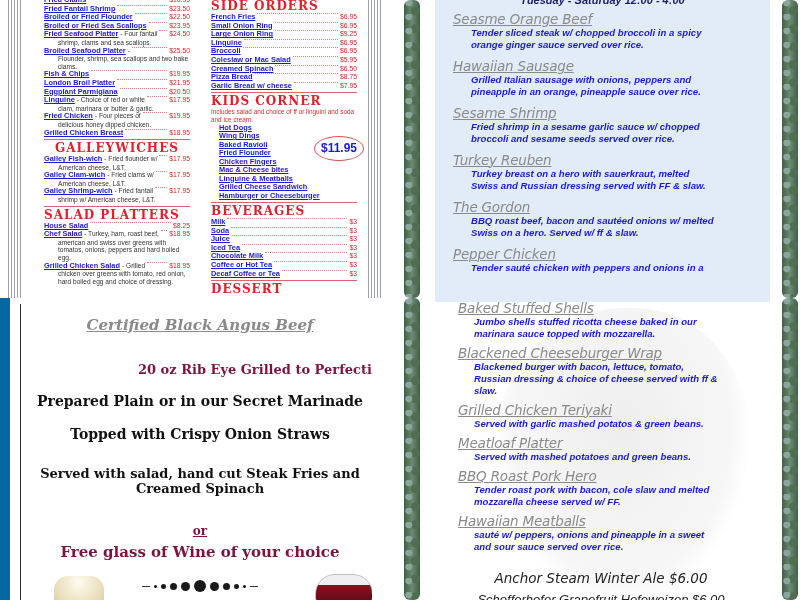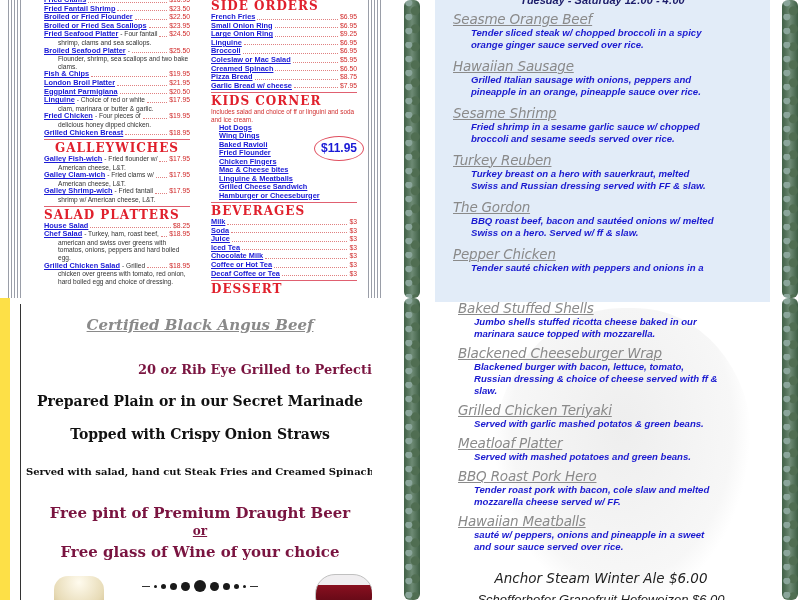--- a/index.html
+++ b/index.html
@@ -10,21 +10,21 @@
   .stripes { position: absolute; top: 0; bottom: 0; width: 16px;
     background: repeating-linear-gradient(90deg, #fff 0 2px, #9a9ea8 2px 3px); }
   .stripes.left { left: 6px; }
   .stripes.right { left: 366px; }
   .menu-col { position: absolute; top: -4px; }
   .col-a { left: 44px; width: 146px; }
   .col-b { left: 211px; width: 146px; }
   .sec-title { color: #e0202c; font-family: "DejaVu Serif", serif; font-weight: bold; font-size: 12px; letter-spacing: 1px; text-align: left; border-top: 1px solid #e06070; padding-top: 2px; margin-top: 2px; line-height: 13px; }
   .sec-title.center { text-align: center; }
   .sec-title.nobar { border-top: none; }
-  .item { display: flex; align-items: flex-end; font-size: 7.4px; line-height: 8.6px; }
+  .item { display: flex; align-items: flex-start; font-size: 7.4px; line-height: 8.6px; }
   .item .nm { color: #1a1ad6; font-weight: bold; text-decoration: underline; white-space: nowrap; }
   .item .ds { color: #333; font-size: 6.6px; white-space: nowrap; margin-left: 2px; }
   .item .dots { flex: 1; border-bottom: 1px dotted #e08080; margin: 0 2px 2px 2px; min-width: 6px; }
   .item .pr { color: #d02a2a; font-size: 6.8px; white-space: nowrap; }
   .sub { color: #333; font-size: 6.6px; line-height: 7.6px; padding-left: 14px; }
   .kids-note { color: #d03030; font-size: 6.4px; line-height: 7.6px; }
   .kid { color: #1a1ad6; font-weight: bold; text-decoration: underline; font-size: 7.4px; line-height: 8.5px; padding-left: 8px; }
   .kids-price { position: absolute; left: 103px; top: 150px; width: 50px; height: 25px; border: 1px solid #e05060; border-radius: 50%; color: #1a1ad6; font-weight: bold; font-size: 12px; display: flex; align-items: center; justify-content: center; background:#fff; }
   .kids-wrap { position: relative; }
 
@@ -36,29 +36,29 @@
       radial-gradient(circle at 70% 60%, #506e52 0 4px, transparent 5px) 0 0/16px 18px,
       linear-gradient(90deg, #3f5f45, #6d8a74, #3f5f45);
     border-radius: 6px; }
   .blue-panel { position: absolute; left: 33px; top: 0; width: 335px; height: 298px; background: #e2ecf8; }
   .hours { position: absolute; left: 0; right: 0; top: -6px; text-align: center; font-style: italic; font-weight: bold; color: #1d1d6a; font-size: 11px; }
   .sp-name { font-family: "DejaVu Sans", sans-serif; font-style: italic; font-weight: 300; color: #8a8a8a; font-size: 13.5px; text-decoration: underline; text-decoration-thickness: 1px; margin-left: 18px; line-height: 16px; letter-spacing: -0.2px; }
   .sp-desc { color: #1a1ad0; font-weight: bold; font-style: italic; font-size: 9.6px; line-height: 12px; margin-left: 36px; margin-bottom: 7px; }
   .sp-list { position: absolute; top: 11px; left: 0; right: 0; }
 
   
-  #bl { left: 0; top: 298px; width: 372px; height: 302px; background: #fde047; }
+  #bl { left: 0; top: 298px; width: 372px; height: 302px; background: #0369a1; }
   .paper { position: absolute; left: 10px; top: 0; width: 380px; height: 302px; background: #fff; }
   .frame { position: absolute; left: 10px; right: 10px; top: 6px; bottom: -10px; border-left: 1.5px solid #333; border-right: 1.5px solid #333; }
   .bl-line { position: absolute; left: 0; right: 0; text-align: center; font-family: "DejaVu Serif", serif; }
   .bk-cert { top: 18px; color: #8a8a8a; font-style: italic; font-weight: bold; font-size: 15px; text-decoration: underline; }
   .bk-rib { top: 64px; color: #7a1440; font-weight: bold; font-size: 13px; text-align: right; padding-left: 44px; }
   .bk-prep { top: 95px; color: #111; font-weight: bold; font-size: 14px; }
   .bk-top { top: 128px; color: #111; font-weight: bold; font-size: 14px; }
-  .bk-served { top: 168px; color: #111; font-weight: bold; font-size: 10px; }
+  .bk-served { top: 168px; color: #111; font-weight: bold; font-size: 13px; }
   .bk-free1 { top: 206px; color: #7a1440; font-weight: bold; font-size: 15px; }
   .bk-or { top: 226px; color: #7a1440; font-weight: bold; font-size: 12px; text-decoration: underline; }
   .bk-free2 { top: 245px; color: #7a1440; font-weight: bold; font-size: 15px; }
   .beer { position: absolute; left: 44px; top: 278px; width: 50px; height: 32px; border-radius: 14px 14px 4px 4px; background: radial-gradient(ellipse at 50% 20%, #fffbee, #e8dcb8 70%, #d4c294); }
   .wine { position: absolute; left: 305px; top: 276px; width: 58px; height: 34px; border-radius: 20px 20px 10px 10px; background: linear-gradient(180deg, #f0eef0 0 30%, #8a1020 30%, #5a0814 100%); border: 1px solid #c0c0c0; }
   .beads { position: absolute; left: 132px; top: 282px; display: flex; align-items: center; gap: 4px; }
   .bead { background: #1a1a1a; border-radius: 50%; }
   .bead-line { width: 8px; height: 1px; background: #333; }
 
   
@@ -332,21 +332,20 @@
 </div>
 
 <div class="tile" id="bl">
   <div class="paper">
     <div class="frame"></div>
     <div class="bl-line bk-cert">Certified Black Angus Beef</div>
     <div class="bl-line bk-rib">20 oz Rib Eye Grilled to Perfection</div>
     <div class="bl-line bk-prep">Prepared Plain or in our Secret Marinade</div>
     <div class="bl-line bk-top">Topped with Crispy Onion Straws</div>
     <div class="bl-line bk-served">Served with salad, hand cut Steak Fries and Creamed Spinach</div>
-    <div class="bl-line bk-free1">Free pint of Premium Draught Beer</div>
     <div class="bl-line bk-or">or</div>
     <div class="bl-line bk-free2">Free glass of Wine of your choice</div>
     <div class="beer"></div>
     <div class="beads">
       <span class="bead-line"></span>
         <span class="bead" style="width:3px;height:3px"></span>
       <span class="bead" style="width:5px;height:5px"></span>
       <span class="bead" style="width:7px;height:7px"></span>
       <span class="bead" style="width:9px;height:9px"></span>
       <span class="bead" style="width:12px;height:12px"></span>

